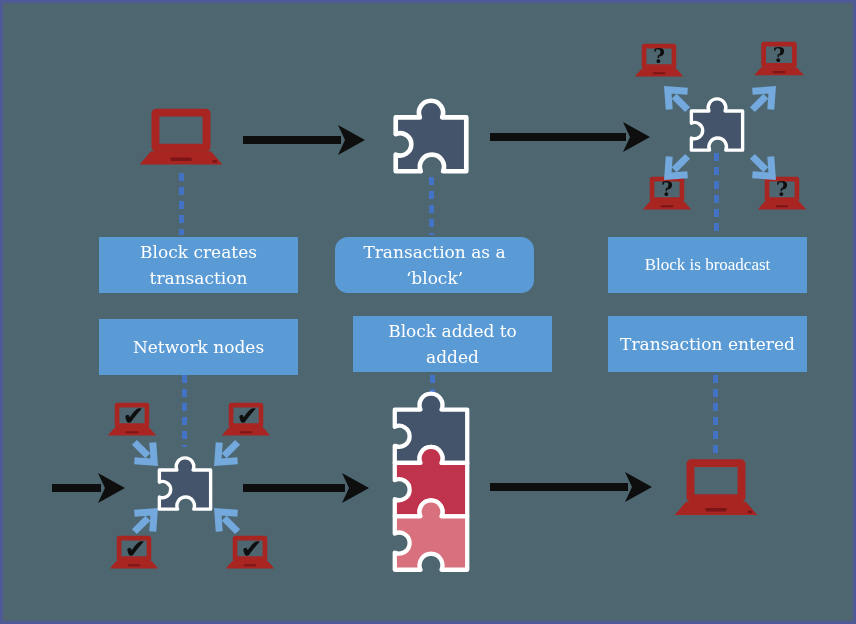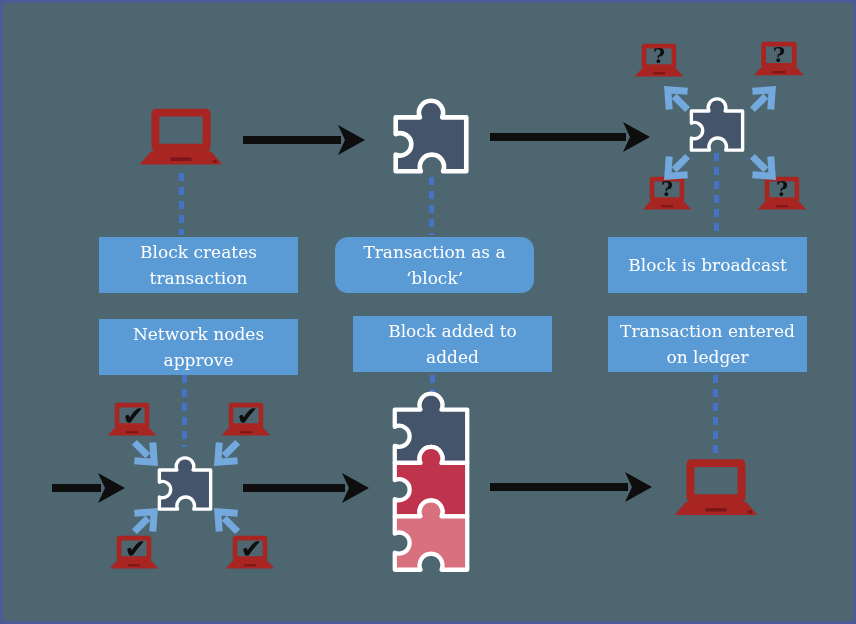--- a/index.html
+++ b/index.html
@@ -128,43 +128,41 @@
       <span class="label-line">Block creates</span>
       <span class="label-line">transaction</span>
     </div>
   </div>
   <div class="label-box" style="left:332px;top:234px;border-radius:13px;">
     <div class="label-inner">
       <span class="label-line">Transaction as a</span>
       <span class="label-line">‘block’</span>
     </div>
   </div>
-  <div class="label-box" style="left:605px;top:234px;">
+  <div class="label-box" style="left:605px;top:234px;font-family:Liberation Serif, serif;">
     <div class="label-inner">
       <span class="label-line">Block is broadcast</span>
       <span class="label-line"></span>
     </div>
   </div>
 
   <div class="label-box" style="left:96px;top:316px;">
     <div class="label-inner">
       <span class="label-line">Network nodes</span>
-      <span class="label-line">approve</span>
     </div>
   </div>
   <div class="label-box" style="left:350px;top:313px;">
     <div class="label-inner">
       <span class="label-line">Block added to</span>
       <span class="label-line">added</span>
     </div>
   </div>
   <div class="label-box" style="left:605px;top:313px;">
     <div class="label-inner">
       <span class="label-line">Transaction entered</span>
-      <span class="label-line">on ledger</span>
     </div>
   </div>
 
   <div class="dotted" style="left:179px;top:372px;height:72px;"></div>
   <div class="dotted" style="left:427px;top:372px;height:24px;"></div>
   <div class="dotted" style="left:710px;top:372px;height:80px;"></div>
 
   <svg class="abs" style="left:49px;top:470px;" width="73" height="30" viewBox="0 0 73 30">
     <rect class="blk" x="0" y="11" width="49" height="8"></rect>
     <path class="blk" d="M46,0 L73,15 L46,30 L53,15 Z"></path>

